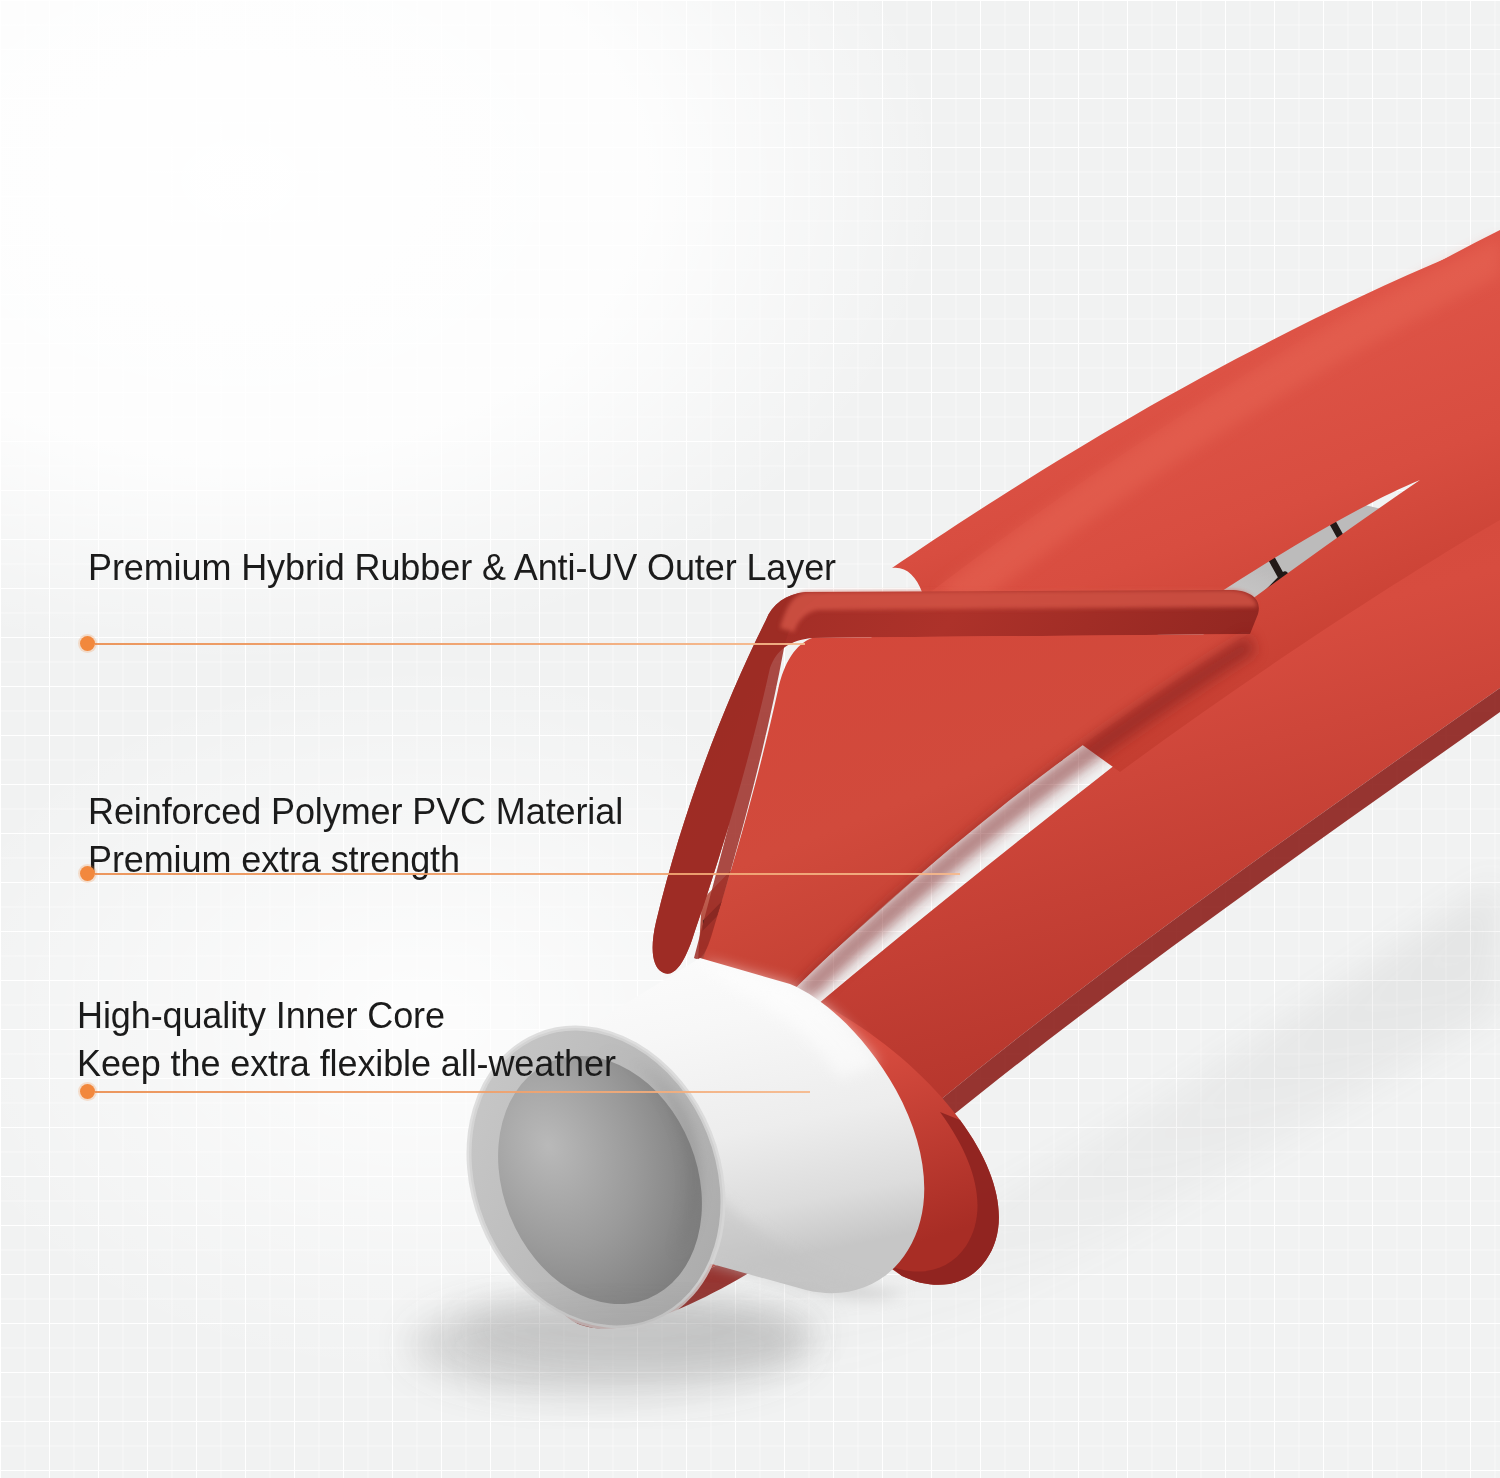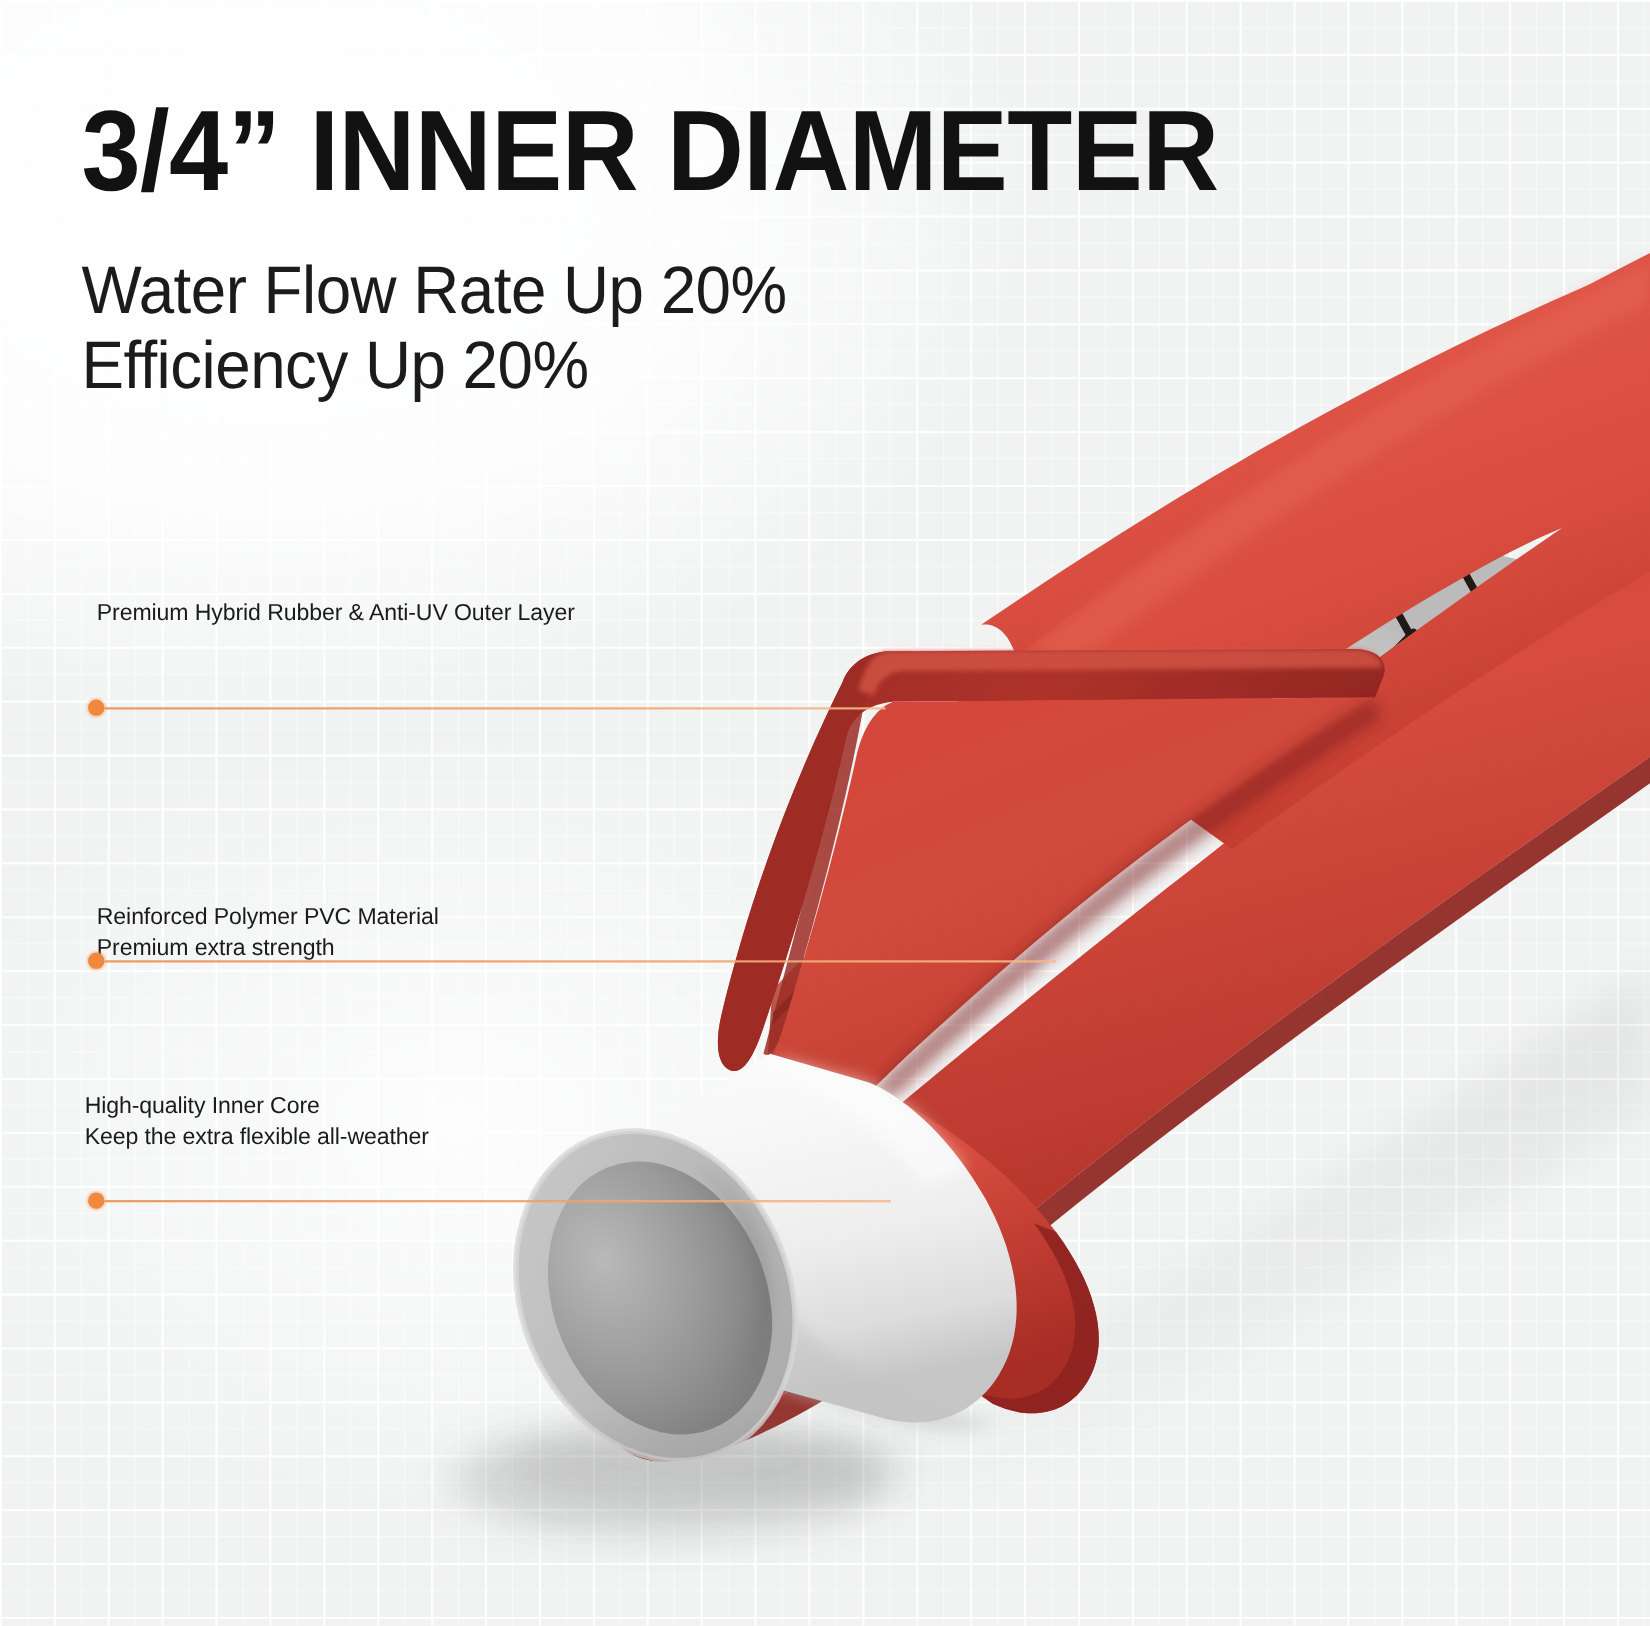--- a/index.html
+++ b/index.html
@@ -67,21 +67,21 @@
     letter-spacing: -0.5px;
     transform: scaleX(0.95);
     transform-origin: left top;
   }
   #subhead .sub-line { display: block; white-space: nowrap; }
 
   
   .callout { position: absolute; }
   .callout .co-title,
   .callout .co-sub {
-    font-size: 21px;
+    font-size: 36px;
     line-height: 1.33;
     color: #1b1b1b;
     white-space: nowrap;
     letter-spacing: -0.1px;
   }
 
   .leader {
     position: absolute;
     height: 2px;
     background: linear-gradient(to right, #eb8f51 0%, #f0a06a 55%, #f6b98c 100%);
@@ -90,21 +90,21 @@
   .leader-dot {
     position: absolute;
     width: 15px;
     height: 15px;
     border-radius: 50%;
     background: #f2883d;
     box-shadow: 0 0 0 2px rgba(242,136,61,0.22);
   }
 
   #callout-1 { left: 88px; top: 544px; }
-  #callout-2 { left: 88px; top: 820px; }
+  #callout-2 { left: 88px; top: 788px; }
   #callout-3 { left: 77px; top: 992px; }
 
   
   #hose-art { position: absolute; inset: 0; pointer-events: none; }
   #hose-art svg { display: block; width: 1500px; height: 1478px; }
 </style>
 </head>
 <body>
 
 <div id="page">
@@ -387,27 +387,20 @@
         <path d="M 600,1052 C 660,1060 698,1112 698,1180
                  C 698,1208 690,1234 676,1254
                  C 690,1220 694,1182 686,1144
                  C 672,1086 636,1054 600,1052 Z" fill="#6e6e6e" opacity="0.5" filter="url(#blurSoft)"></path>
       </g>
 
       <ellipse cx="640" cy="1330" rx="180" ry="34" fill="rgba(120,120,120,0.18)" filter="url(#blurShadow)"></ellipse>
     </svg>
   </div>
 
-  <div id="headline-block">
-    <div id="headline">3/4” INNER DIAMETER</div>
-    <div id="subhead">
-      <span class="sub-line">Water Flow Rate Up 20%</span>
-      <span class="sub-line">Efficiency Up 20%</span>
-    </div>
-  </div>
 
   <div class="callout" id="callout-1">
     <div class="co-title">Premium Hybrid Rubber &amp; Anti-UV Outer Layer</div>
   </div>
   <div class="leader" style="left:95px; top:643px; width:710px;"></div>
   <div class="leader-dot" style="left:80px; top:636px;"></div>
 
   <div class="callout" id="callout-2">
     <div class="co-title">Reinforced Polymer PVC Material</div>
     <div class="co-sub">Premium extra strength</div>

